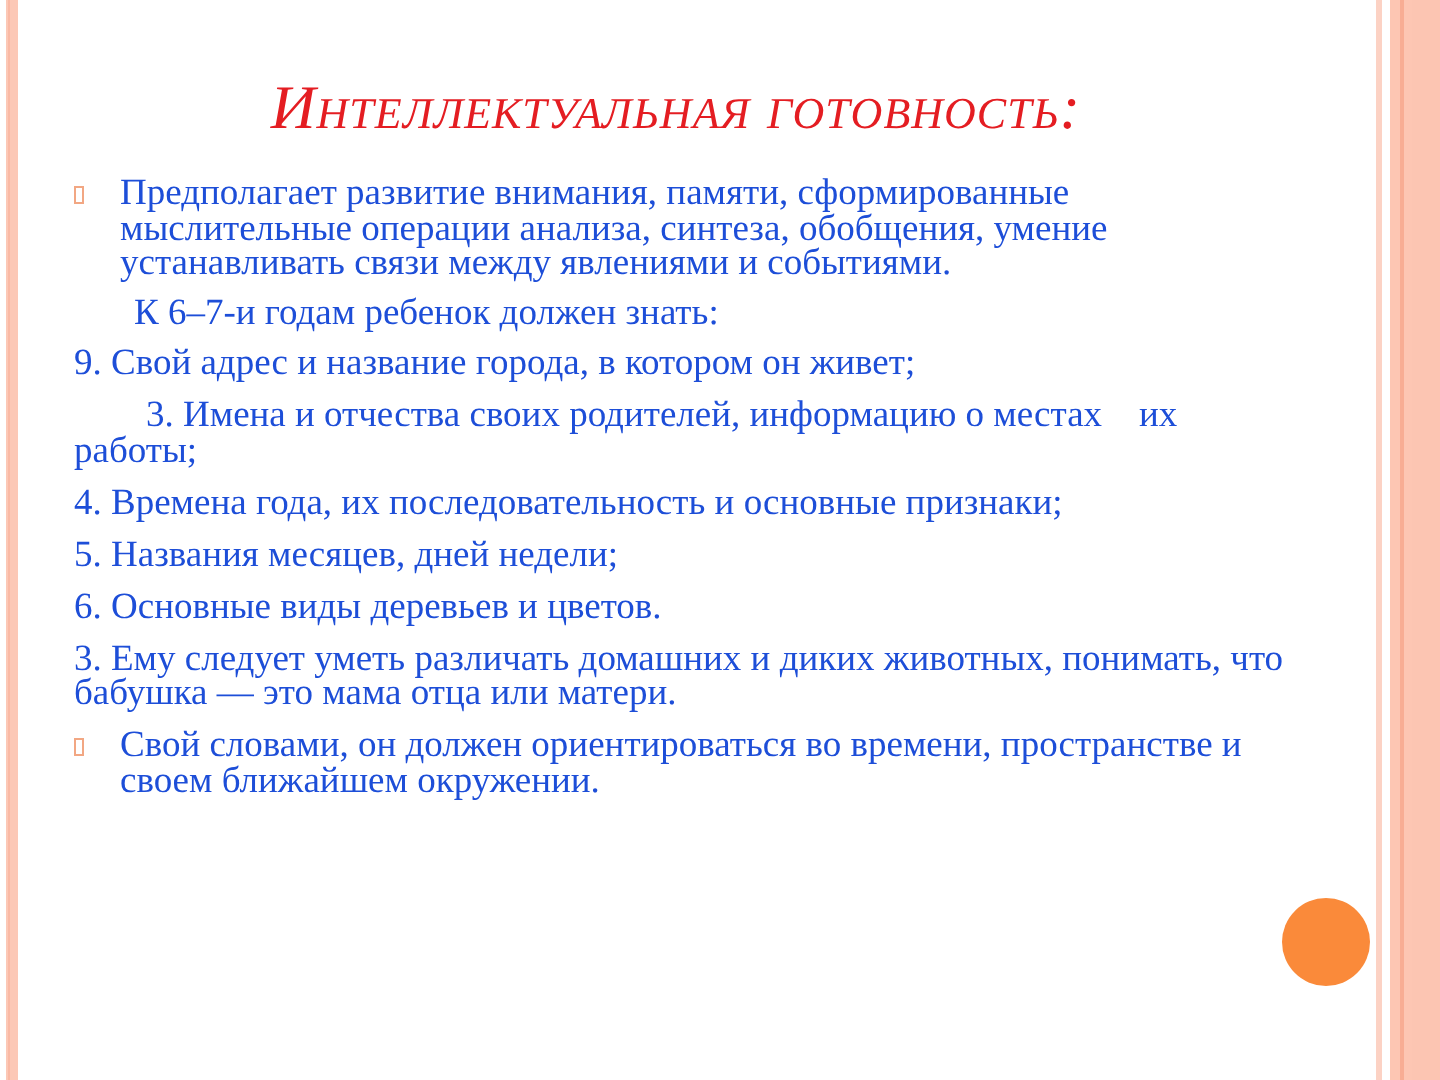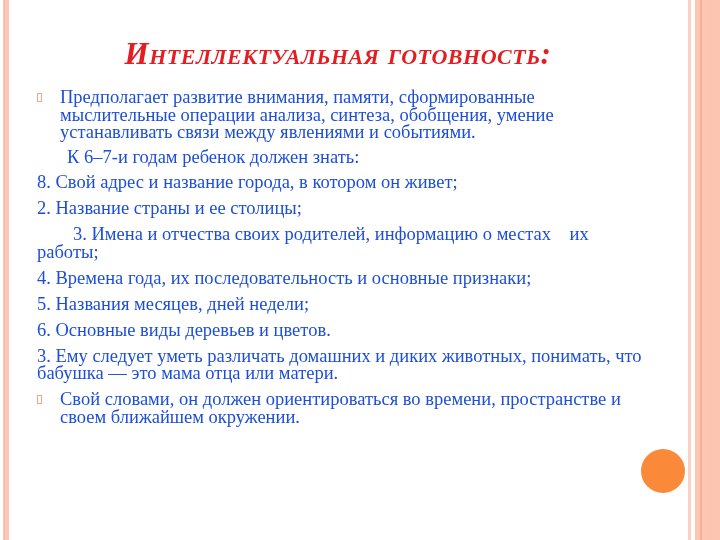--- a/index.html
+++ b/index.html
@@ -13,21 +13,21 @@
   .left-stripe-2 { left: 4px; width: 1px; background: #fab9a4; }
   .right-a { left: 688px; width: 3px; background: #fcd2c4; }
   .right-b { left: 695px; width: 25px; background: #fdc6b3; }
   .right-c { left: 700px; width: 2px; background: #f8ad94; }
   .right-d { left: 706px; width: 14px; background: #fcc5b2; }
 
   .title {
     position: absolute; left: 0; width: 676px; top: 36px;
     text-align: center;
     color: #e41d22;
-    font-size: 31px; font-weight: bold; font-style: italic;
+    font-size: 31px; font-weight: normal; font-style: italic;
     font-variant: small-caps;
     letter-spacing: 0.5px;
   }
 
   .content {
     position: absolute; left: 37px; top: 89px; width: 610px;
     color: #1d4ed8; font-size: 18.5px; line-height: 17.5px;
   }
   .para { position: relative; margin: 0 0 7.5px 0; }
   .para.bullet { padding-left: 23px; }
@@ -56,22 +56,21 @@
 
 <div class="title">Интеллектуальная готовность:</div>
 
 <div class="content">
   <p class="para bullet">
     <span class="bullet-glyph"></span>
     <span>Предполагает развитие внимания, памяти, сформированные мыслительные операции анализа, синтеза, обобщения, умение устанавливать связи между явлениями и событиями.</span>
   </p>
   <p class="para indent">К 6–7-и годам ребенок должен знать:</p>
 
-  <p class="para num">8. Свой адрес и название города, в котором он живет;</p>
-  <p class="para num">2. Название страны и ее столицы;</p>
+  <p class="para num">9. Свой адрес и название города, в котором он живет;</p>
   <p class="para num"><span style="white-space: pre-wrap; margin-left: 36px;">3. Имена и отчества своих родителей, информацию о местах    их работы;</span></p>
   <p class="para num">4. Времена года, их последовательность и основные признаки;</p>
   <p class="para num">5. Названия месяцев, дней недели;</p>
   <p class="para num">6. Основные виды деревьев и цветов.</p>
   <p class="para num">3. Ему следует уметь различать домашних и диких животных, понимать, что бабушка — это мама отца или матери.</p>
 
   <p class="para bullet">
     <span class="bullet-glyph"></span>
     <span>Свой словами, он должен ориентироваться во времени, пространстве и своем ближайшем окружении.</span>
   </p>

